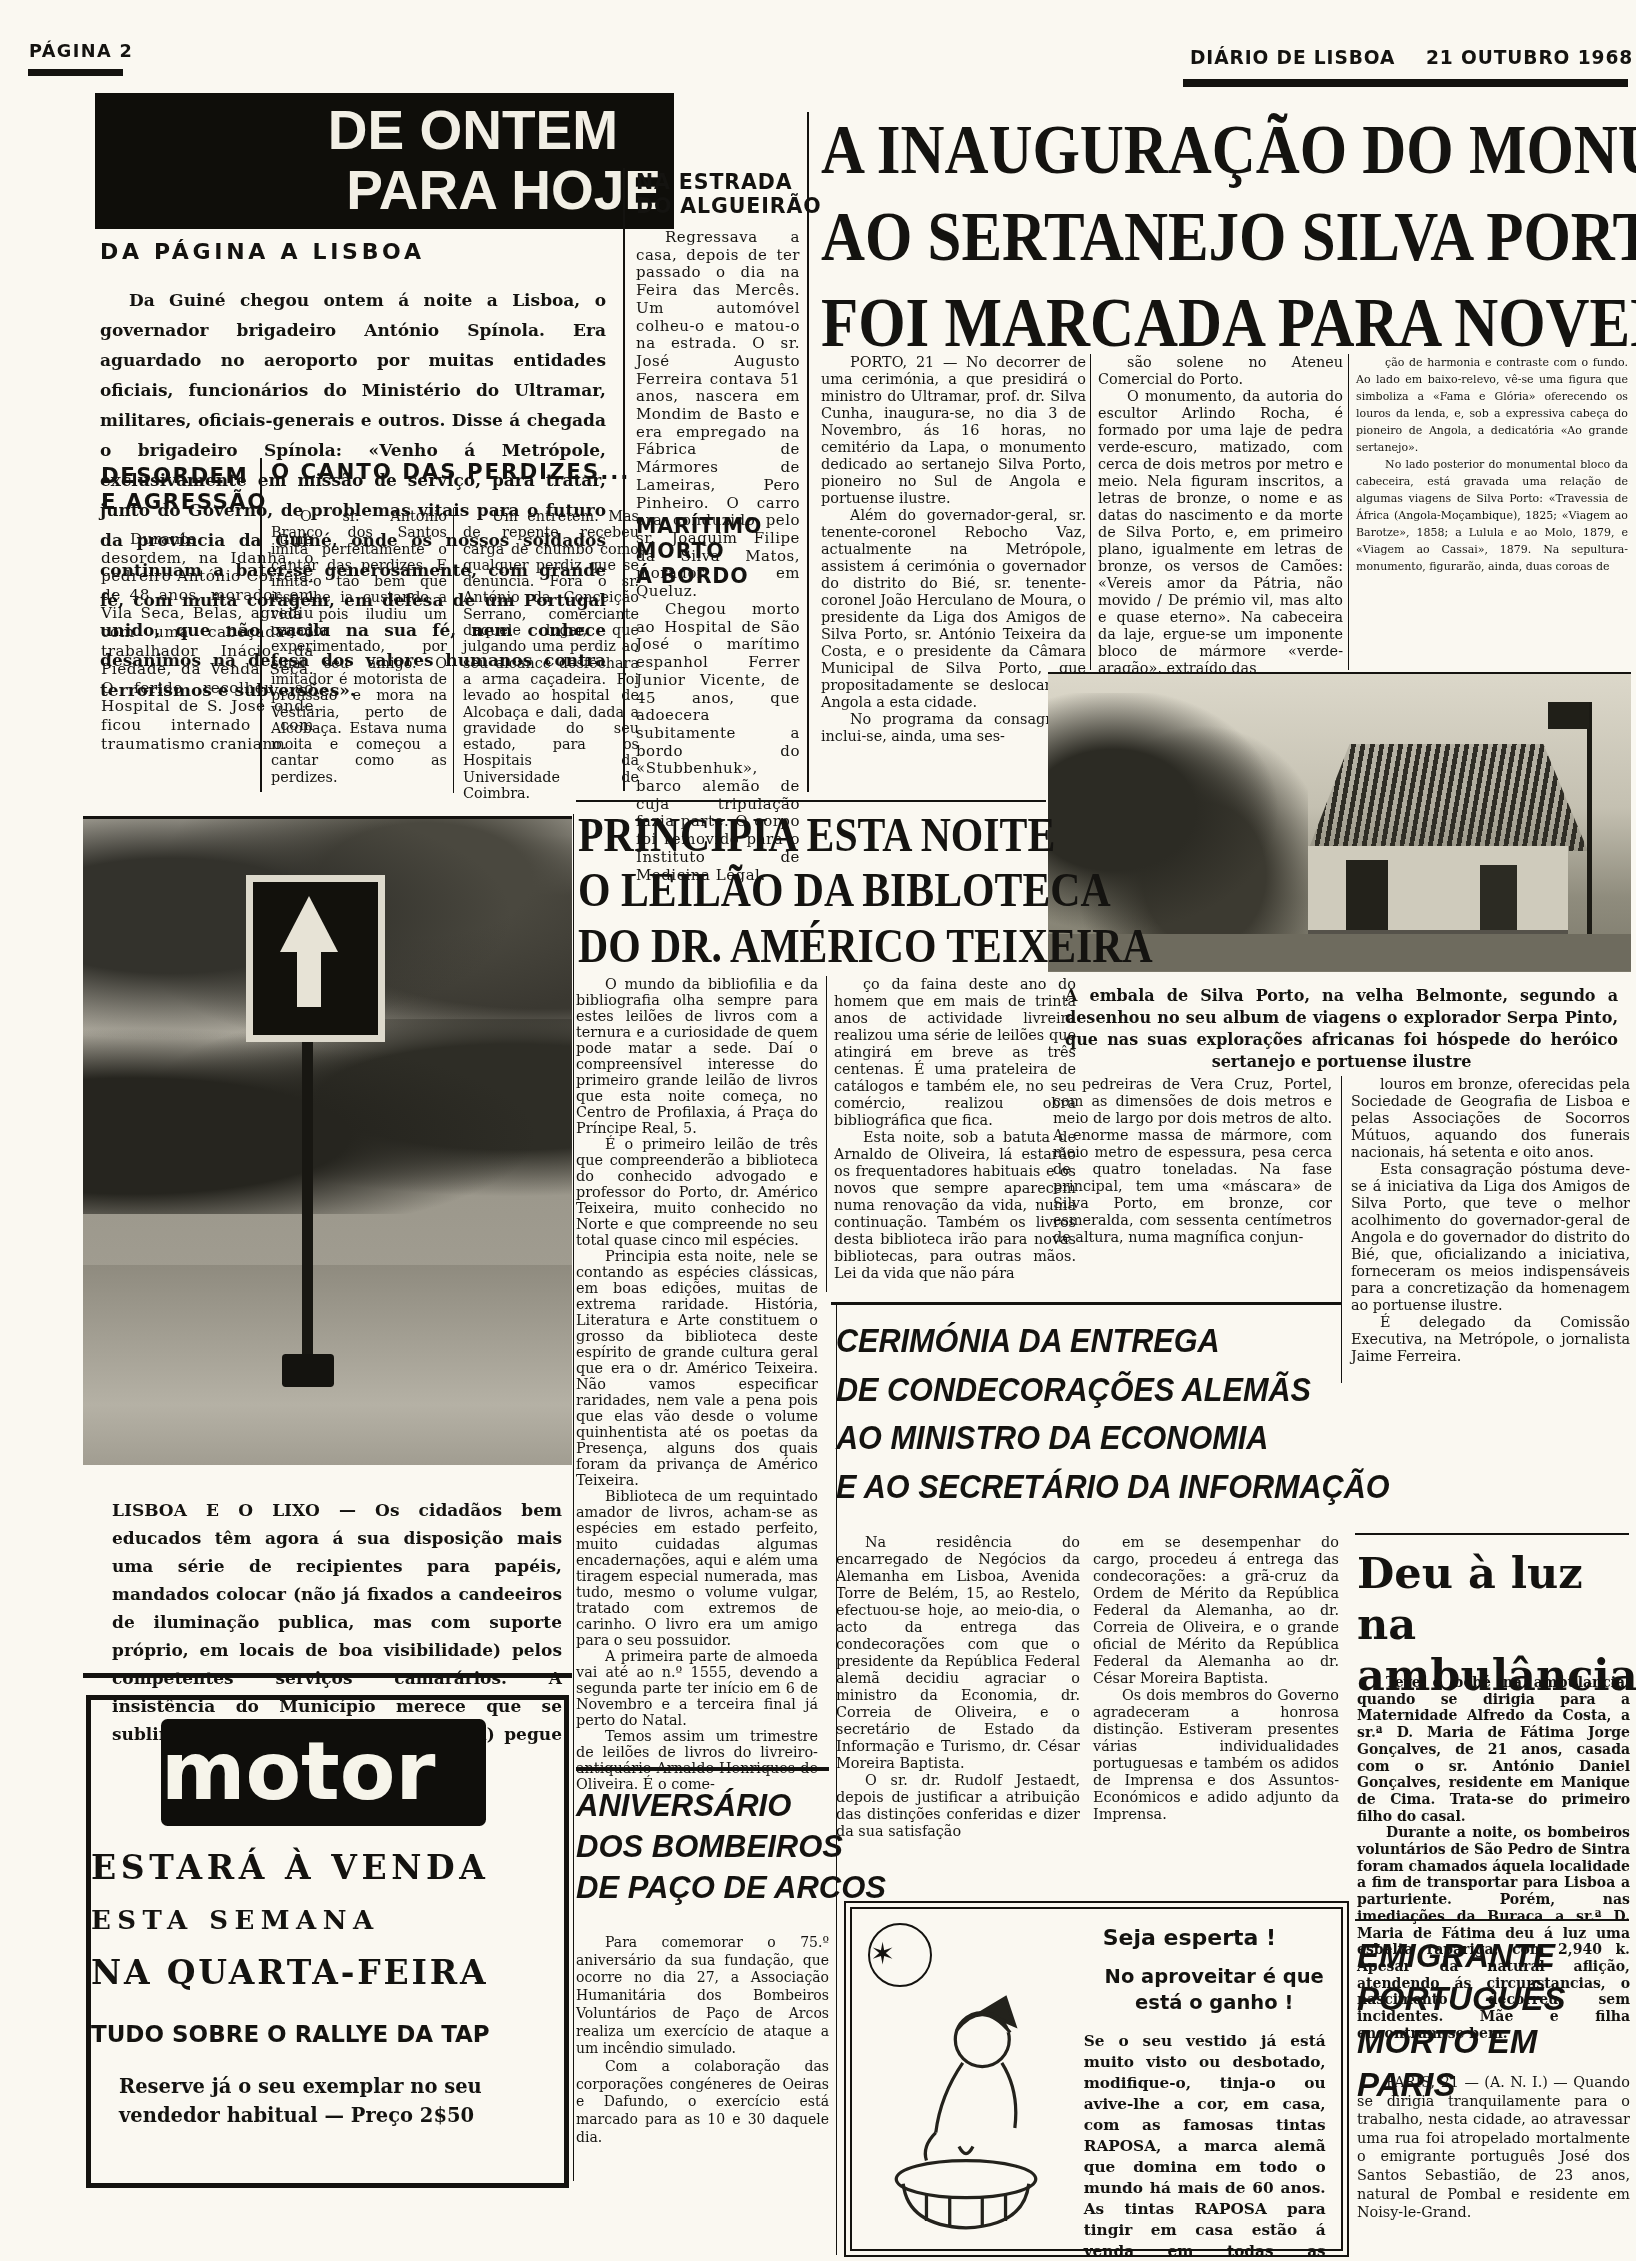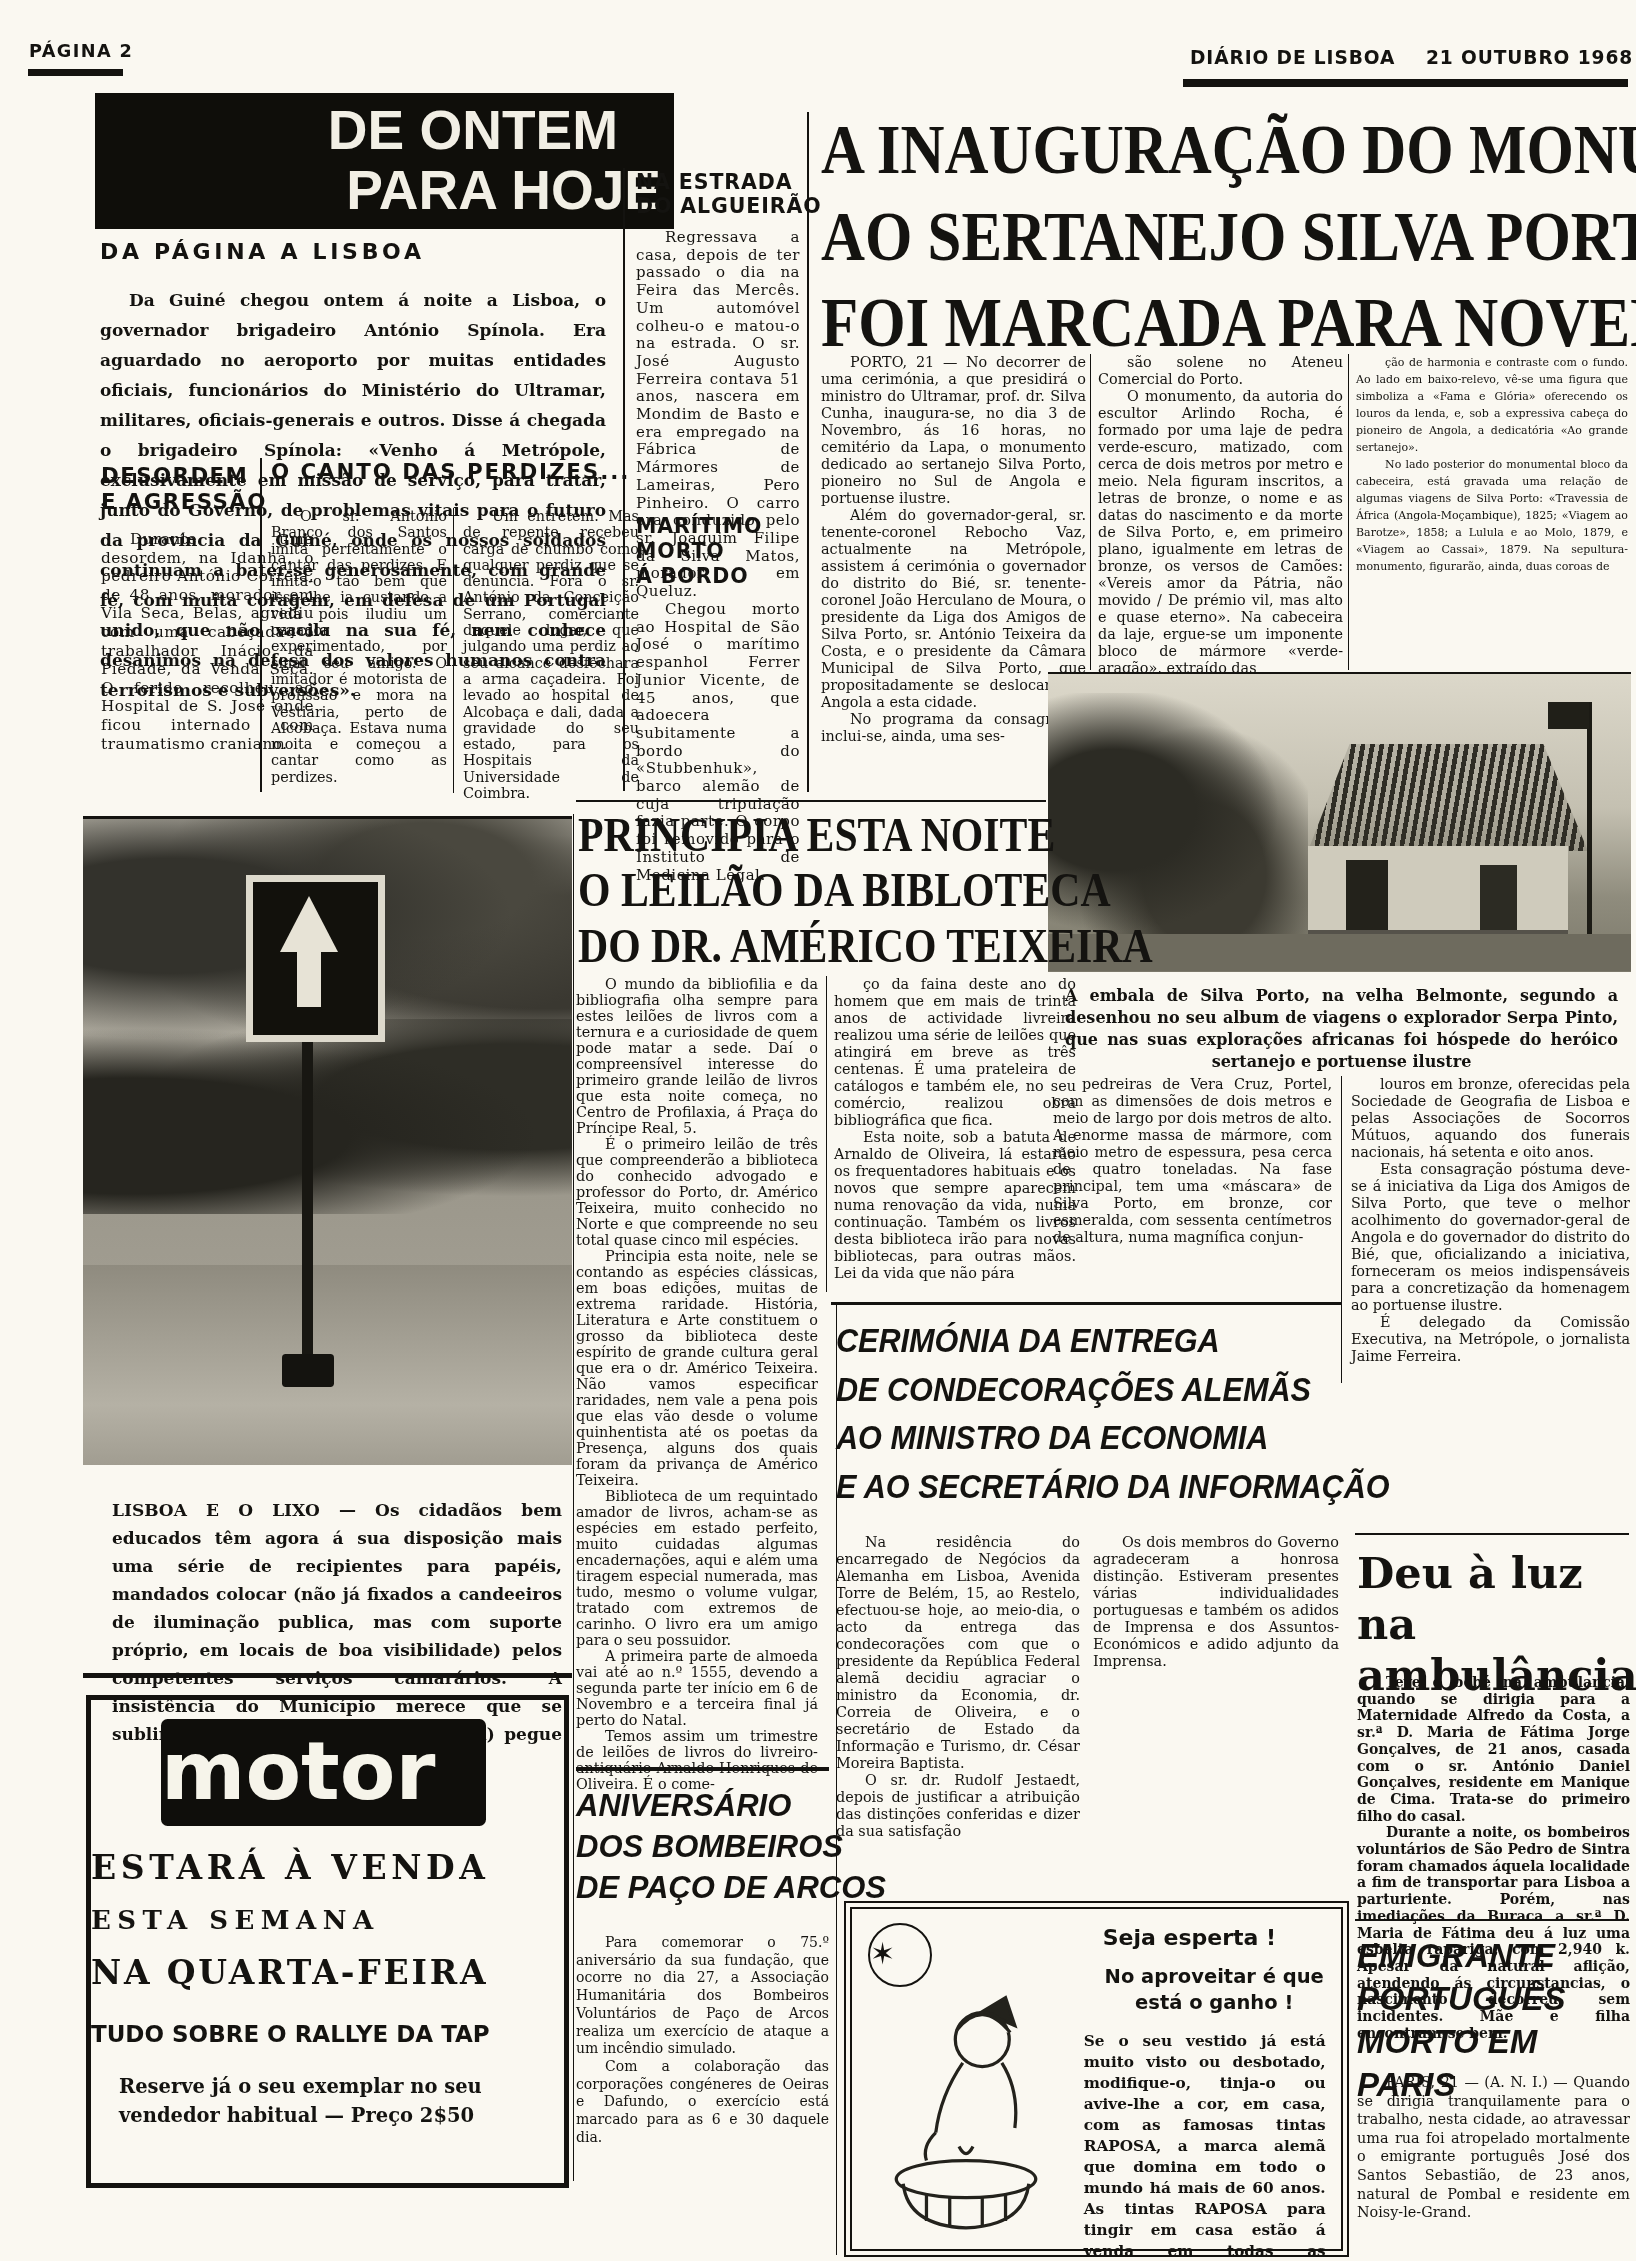--- a/index.html
+++ b/index.html
@@ -203,20 +203,21 @@
       <p>DE CONDECORAÇÕES ALEMÃS</p>
       <p>AO MINISTRO DA ECONOMIA</p>
       <p>E AO SECRETÁRIO DA INFORMAÇÃO</p>
     </div>
   <style>[data-name="cerimonia-headline"] p{line-height:45px;margin-bottom:3.7px;}</style>
   <div class="abs jt body-col" style="left:836px;top:1534px;width:244px;font-size:14.4px;line-height:17px;" data-name="cerimonia-col1">
       <p>Na residência do encarregado de Negócios da Alemanha em Lisboa, Avenida Torre de Belém, 15, ao Restelo, efectuou-se hoje, ao meio-dia, o acto da entrega das condecorações com que o presidente da República Federal alemã decidiu agraciar o ministro da Economia, dr. Correia de Oliveira, e o secretário de Estado da Informação e Turismo, dr. César Moreira Baptista.</p>
       <p>O sr. dr. Rudolf Jestaedt, depois de justificar a atribuição das distinções conferidas e dizer da sua satisfação</p>
     </div>
   <div class="abs jt body-col" style="left:1093px;top:1534px;width:246px;font-size:14.4px;line-height:17px;" data-name="cerimonia-col2">
+      <p>em se desempenhar do cargo, procedeu á entrega das condecorações: a grã-cruz da Ordem de Mérito da República Federal da Alemanha, ao dr. Correia de Oliveira, e o grande oficial de Mérito da República Federal da Alemanha ao dr. César Moreira Baptista.</p>
       <p>Os dois membros do Governo agradeceram a honrosa distinção. Estiveram presentes várias individualidades portuguesas e também os adidos de Imprensa e dos Assuntos-Económicos e adido adjunto da Imprensa.</p>
     </div>
 
   <div class="abs rule" style="left:1355px;top:1533px;width:274px;height:2.3px;" data-name="section-rule"></div>
   <div class="abs b nomargin" style="left:1357px;top:1548px;font-size:43px;line-height:51px;" data-name="deu-a-luz-title">
       <p>Deu à luz</p>
       <p>na ambulância</p>
     </div>
   <div class="abs jt body-col b" style="left:1357px;top:1674px;width:273px;font-size:14px;line-height:16.7px;" data-name="deu-a-luz-body">
       <p>Teve o bebé na ambulancia, quando se dirigia para a Maternidade Alfredo da Costa, a sr.ª D. Maria de Fátima Jorge Gonçalves, de 21 anos, casada com o sr. António Daniel Gonçalves, residente em Manique de Cima. Trata-se do primeiro filho do casal.</p>
@@ -244,21 +245,21 @@
   </div>
 
   <div class="abs rule" style="left:576px;top:1767px;width:253px;height:3.7px;" data-name="section-rule"></div>
   <div class="abs lsans b i nomargin" style="left:576px;top:1785px;font-size:31px;line-height:41px;" data-name="bombeiros-title">
       <p>ANIVERSÁRIO</p>
       <p>DOS BOMBEIROS</p>
       <p>DE PAÇO DE ARCOS</p>
     </div>
   <div class="abs jt body-col" style="left:576px;top:1934px;width:253px;font-size:14px;line-height:17.7px;" data-name="bombeiros-body">
       <p>Para comemorar o 75.º aniversário da sua fundação, que ocorre no dia 27, a Associação Humanitária dos Bombeiros Voluntários de Paço de Arcos realiza um exercício de ataque a um incêndio simulado.</p>
-      <p>Com a colaboração das corporações congéneres de Oeiras e Dafundo, o exercício está marcado para as 6 e 30 daquele dia.</p>
+      <p>Com a colaboração das corporações congéneres de Oeiras e Dafundo, o exercício está marcado para as 10 e 30 daquele dia.</p>
     </div>
   <div class="abs rule" style="left:836px;top:1302px;width:1.4px;height:953px;" data-name="column-rule"></div>
   <div class="abs rule" style="left:573px;top:814px;width:1.4px;height:1367px;" data-name="column-rule"></div>
 
   <div class="abs ad2" style="left:844px;top:1901px;width:501px;height:352px;background:#faf8f1;" data-name="raposa-ad">
     <div class="ad2-inner" data-name="raposa-ad-inner-border">
       <div class="abs ctr" style="left:16.3px;top:14px;width:60px;height:60px;border:2.3px solid #141310;border-radius:50%;font-size:30px;line-height:58px;" data-name="raposa-badge-icon">✶</div>
       <svg class="abs" style="left:14px;top:84px;" width="200" height="242" viewBox="0 0 430 520" data-name="woman-dyeing-illustration">
         <g fill="none" stroke="#23221c" stroke-width="7">
           <path d="M250 40 L300 10 L320 70 Z" fill="#23221c"></path>

